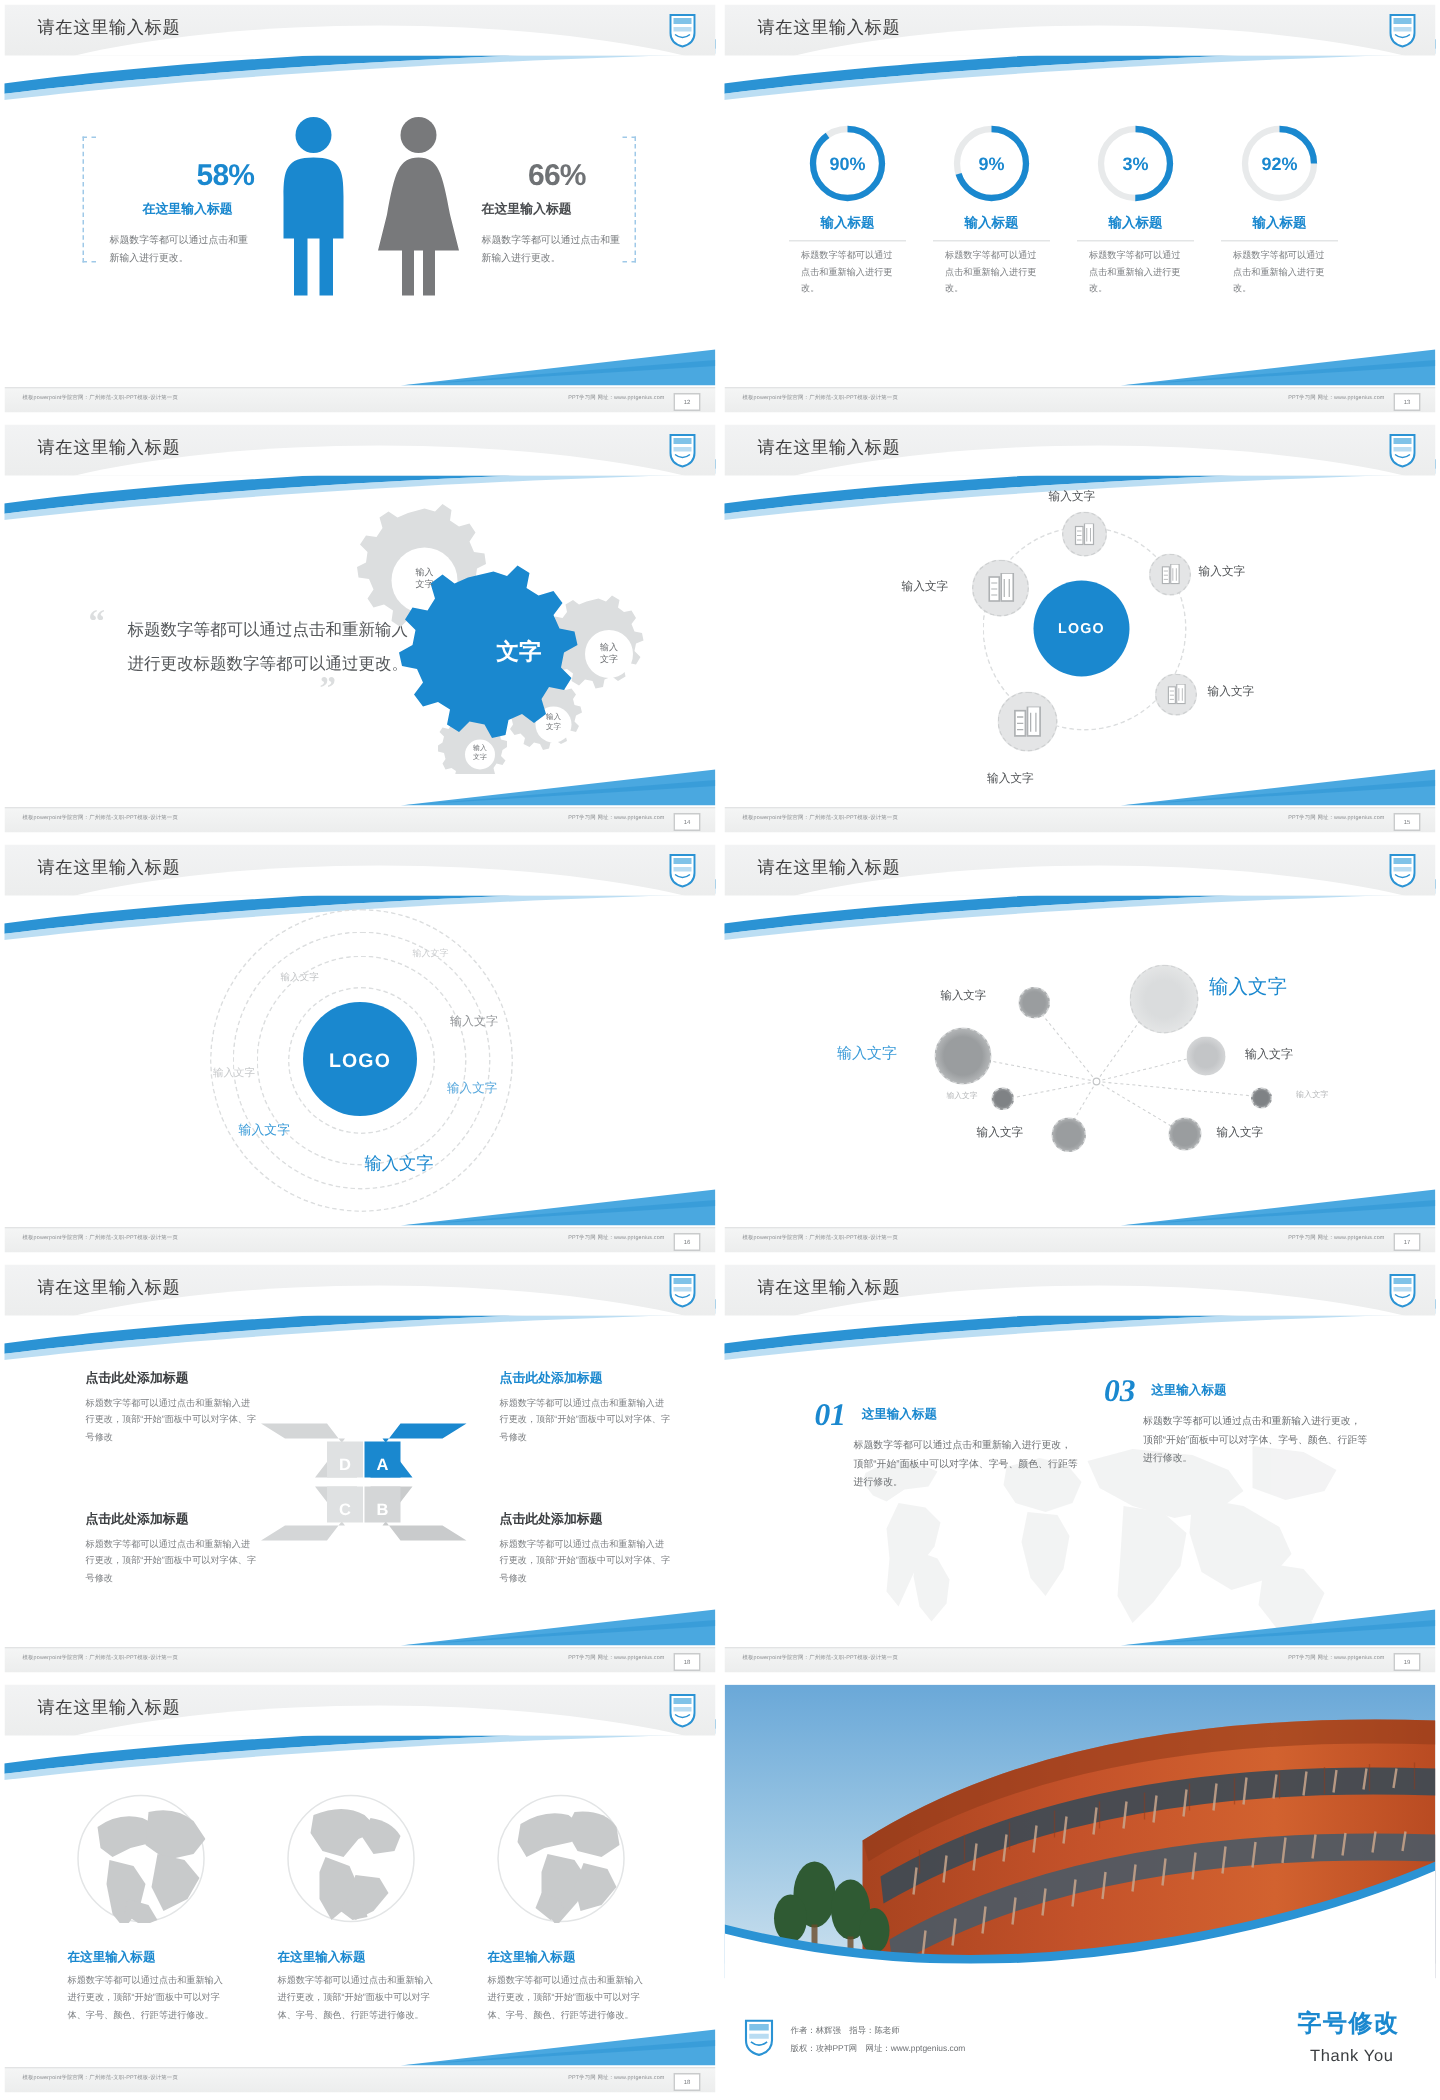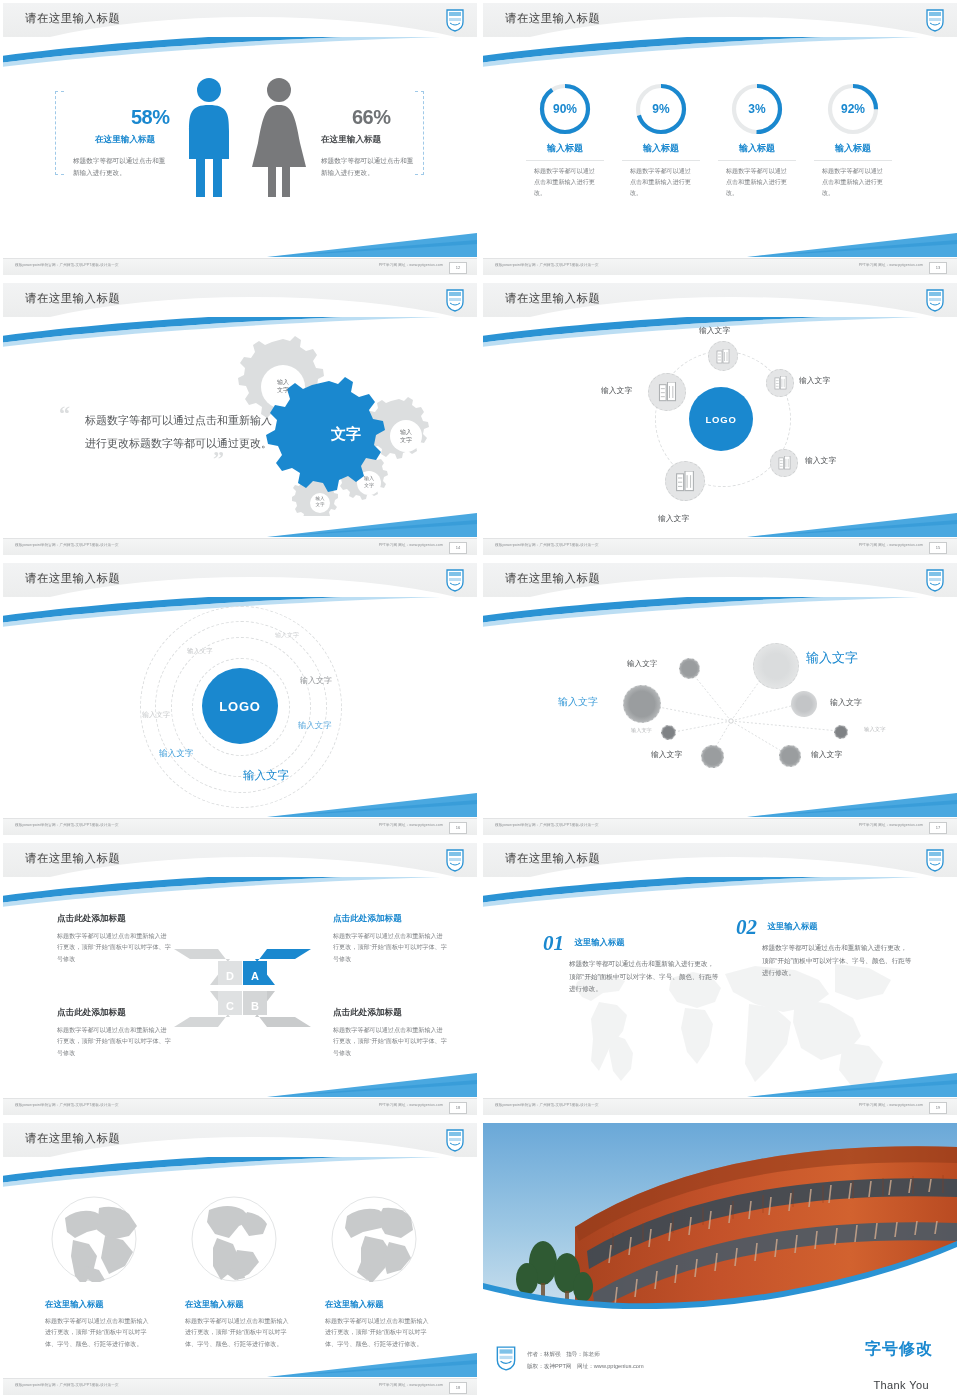--- a/index.html
+++ b/index.html
@@ -644,21 +644,21 @@
           <path d="M310 128 l16 4 6 12 -12 6 -12-8 2-14z"></path>
         </g>
       </svg>
 
       <div style="position:absolute;left:60px;top:88px;">
         <span class="num">01</span>
         <span class="n-h" style="position:relative;top:-5px;margin-left:6px;">这里输入标题</span>
         <div class="n-p" style="margin-left:26px;margin-top:2px;">标题数字等都可以通过点击和重新输入进行更改，顶部“开始”面板中可以对字体、字号、颜色、行距等进行修改。</div>
       </div>
       <div style="position:absolute;left:253px;top:72px;">
-        <span class="num">02</span>
+        <span class="num">03</span>
         <span class="n-h" style="position:relative;top:-5px;margin-left:6px;">这里输入标题</span>
         <div class="n-p" style="margin-left:26px;margin-top:2px;">标题数字等都可以通过点击和重新输入进行更改，顶部“开始”面板中可以对字体、字号、颜色、行距等进行修改。</div>
       </div>
 
       <svg class="wedge" viewBox="0 0 210 26">
         <path d="M0 26 L210 2 L210 26 Z" fill="#4aa8e0"></path>
           <path d="M0 26 L210 9 L210 13 Z" fill="#2b93d4" opacity=".55"></path>
       </svg>
       <div class="ftr">
         <div class="ftr-left">模板powerpoint学院官网：广州师范-文职-PPT模板-设计第一页</div>
@@ -841,17 +841,17 @@
       <svg class="badge" style="left:12px;top:222px;right:auto;width:22px;height:26px;" viewBox="0 0 20 24">
         <path d="M2 2 H18 V14 Q18 21 10 23 Q2 21 2 14 Z" fill="#ffffff" stroke="#2b93d4" stroke-width="1.3"></path>
         <path d="M4 4 H16 V8 H4 Z" fill="#7fc2e8"></path>
           <path d="M4 10 H16 V13 H4 Z" fill="#b9dcf2"></path>
         <path d="M5 15 Q10 19 15 15" stroke="#2b93d4" stroke-width="1" fill="none"></path>
       </svg>
       <div class="cred" style="position:absolute;left:44px;top:226px;">作者：林辉强　指导：陈老师</div>
       <div class="cred" style="position:absolute;left:44px;top:238px;">版权：攻神PPT网　网址：www.pptgenius.com</div>
 
       <div class="thx-cn" style="position:absolute;right:24px;top:216px;">字号修改</div>
-      <div class="thx-en" style="position:absolute;right:28px;top:256px;">Thank You</div>
+      <div class="thx-en" style="position:absolute;right:28px;top:242px;">Thank You</div>
     </div>
   </div>
 
 </div>
 
 </body></html>

